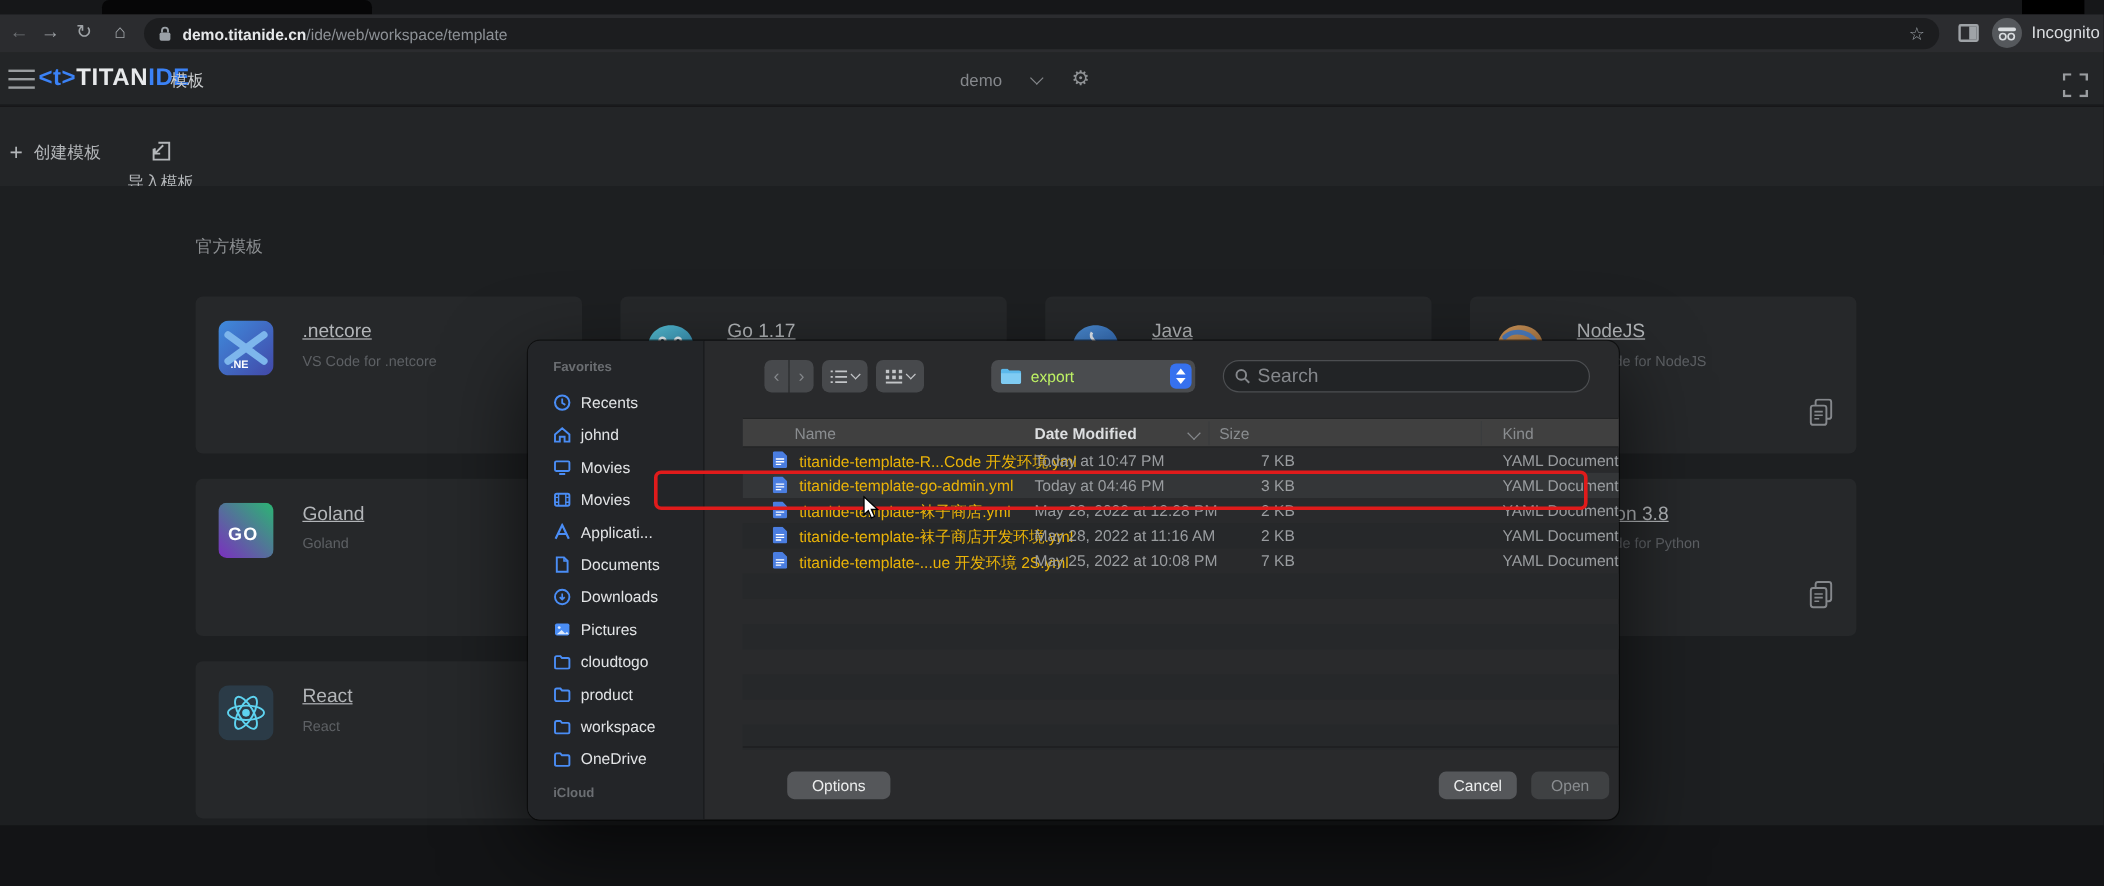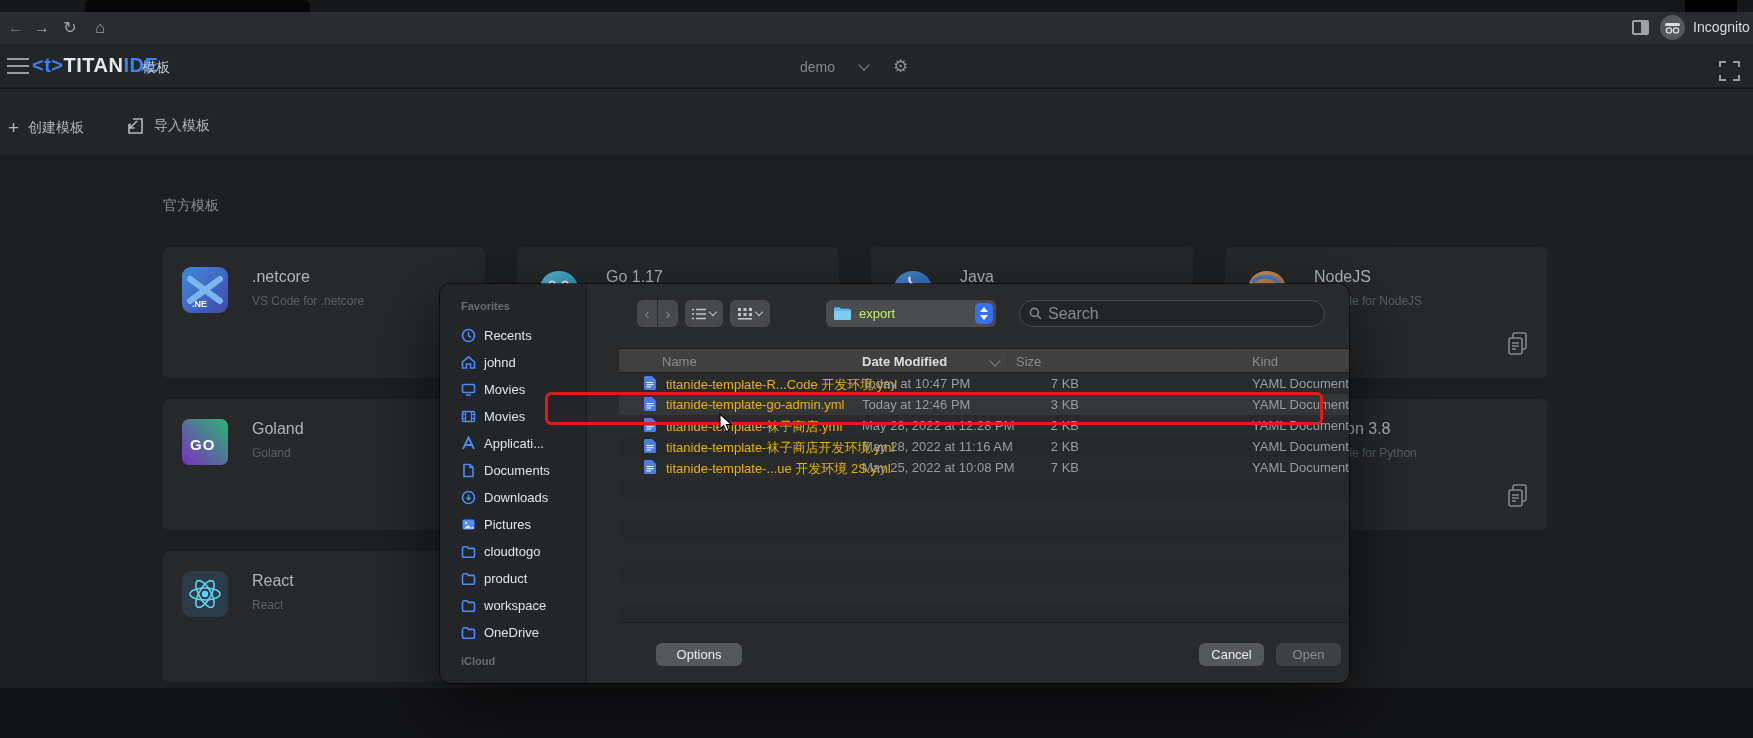--- a/index.html
+++ b/index.html
@@ -35,28 +35,28 @@
   #ws-select { position:absolute; left:800px; top:15px; font-size:14px; color:#85888c; }
   .chev-down { display:inline-block; width:8px; height:8px; border-right:1.6px solid #85888c;
     border-bottom:1.6px solid #85888c; transform:rotate(45deg); }
   #ws-chev { position:absolute; left:860px; top:17px; }
   #gear { position:absolute; left:893px; top:12px; font-size:17px; color:#8f9295; font-family:"DejaVu Sans",sans-serif; }
   #fullscreen { position:absolute; right:13px; top:17px; }
 
   
   #subbar { left:0; top:89px; width:1753px; height:66px; background:#232527; }
   .subbtn { position:absolute; top:28px; display:flex; align-items:center; gap:9px; color:#b4b7ba; font-size:14px; cursor:default; }
-  #btn-create { left:8px; } #btn-import { left:126px; }
+  #btn-create { left:8px; } #btn-import { left:106px;flex-direction:column; }
   .plus-glyph { font-size:19px; color:#b4b7ba; }
 
   
   #main { left:0; top:155px; width:1753px; height:533px; background:#1d1f21; }
   #section-title { position:absolute; left:163px; top:42px; font-size:14px; color:#8b8e91; }
   .card { position:absolute; width:322px; height:131px; background:#26282a; border-radius:6px; }
-  .card .ttl { position:absolute; left:89px; top:21px; font-size:16px; color:#b2b5b8; }
+  .card .ttl { position:absolute; left:89px; top:21px; font-size:16px; color:#b2b5b8;text-decoration:underline; }
   .card .sub { position:absolute; left:89px; top:47px; font-size:12px; color:#5d6064; }
   .card .cicon { position:absolute; left:19px; top:20px; }
   .card .action { position:absolute; right:18px; bottom:22px; }
   #bottomstrip { left:0; top:688px; width:1753px; height:50px; background:#131416; }
 
   
   #dialog { left:440px; top:284px; width:909px; height:399px; background:#292a2c; border-radius:10px;
     box-shadow:0 25px 70px rgba(0,0,0,.65), 0 0 0 1px rgba(0,0,0,.55); display:flex; overflow:hidden;gap:32px; }
   #dlg-sidebar { width:147px; background:#232528; border-right:1px solid #1a1b1d; padding:16px 0 0 21px; }
   .sb-header { font-size:11px; font-weight:bold; color:#6b6e72; height:22px; }
@@ -118,20 +118,28 @@
 <div class="abs" id="tabstrip">
   <div class="tab"></div>
   <div class="blackbox"></div>
 </div>
 
 <div class="abs" id="browserbar">
   <div class="navico" style="left:4px;color:#6e7175;">←</div>
   <div class="navico" style="left:30px;">→</div>
   <div class="navico" style="left:58px;">↻</div>
   <div class="navico" style="left:88px;">⌂</div>
+  <div id="addressbar">
+    <svg width="11" height="14" viewBox="0 0 11 14">
+      <rect x="1" y="6" width="9" height="7" rx="1.5" fill="#9aa0a6"></rect>
+      <path d="M3 6V4.5a2.5 2.5 0 0 1 5 0V6" fill="none" stroke="#9aa0a6" stroke-width="1.6"></path>
+    </svg>
+    <span class="url"><span class="host">demo.titanide.cn</span><span class="path">/ide/web/workspace/template</span></span>
+    <span class="star">☆</span>
+  </div>
   <div id="panel-ico"></div>
   <div id="incog">
     <svg width="25" height="25" viewBox="0 0 25 25">
       <rect x="5" y="8" width="15" height="3" rx="1.5" fill="#dadde0"></rect>
       <circle cx="9" cy="15.5" r="2.6" fill="none" stroke="#dadde0" stroke-width="1.4"></circle>
       <circle cx="16" cy="15.5" r="2.6" fill="none" stroke="#dadde0" stroke-width="1.4"></circle>
     </svg>
   </div>
   <div id="incog-label">Incognito</div>
 </div>
@@ -433,21 +441,21 @@
           <span class="c-date">Today at 10:47 PM</span>
           <span class="c-size">7 KB</span>
           <span class="c-kind">YAML Document</span>
       </div>
       <div class="frow selected">
         <svg class="c-icon" width="12" height="14" viewBox="0 0 12 14">
             <path d="M0 1.5C0 .7.7 0 1.5 0H8l4 4v8.5c0 .8-.7 1.5-1.5 1.5h-9A1.5 1.5 0 0 1 0 12.5z" fill="#4a7de0"></path>
             <path d="M2.5 6.5h7M2.5 8.8h7M2.5 11h4.5" stroke="#fff" stroke-width="1.1"></path>
           </svg>
         <span class="c-name">titanide-template-go-admin.yml</span>
-          <span class="c-date">Today at 12:46 PM</span>
+          <span class="c-date">Today at 04:46 PM</span>
           <span class="c-size">3 KB</span>
           <span class="c-kind">YAML Document</span>
       </div>
       <div class="frow">
         <svg class="c-icon" width="12" height="14" viewBox="0 0 12 14">
             <path d="M0 1.5C0 .7.7 0 1.5 0H8l4 4v8.5c0 .8-.7 1.5-1.5 1.5h-9A1.5 1.5 0 0 1 0 12.5z" fill="#4a7de0"></path>
             <path d="M2.5 6.5h7M2.5 8.8h7M2.5 11h4.5" stroke="#fff" stroke-width="1.1"></path>
           </svg>
         <span class="c-name">titanide-template-袜子商店.yml</span>
           <span class="c-date">May 28, 2022 at 12:28 PM</span>

